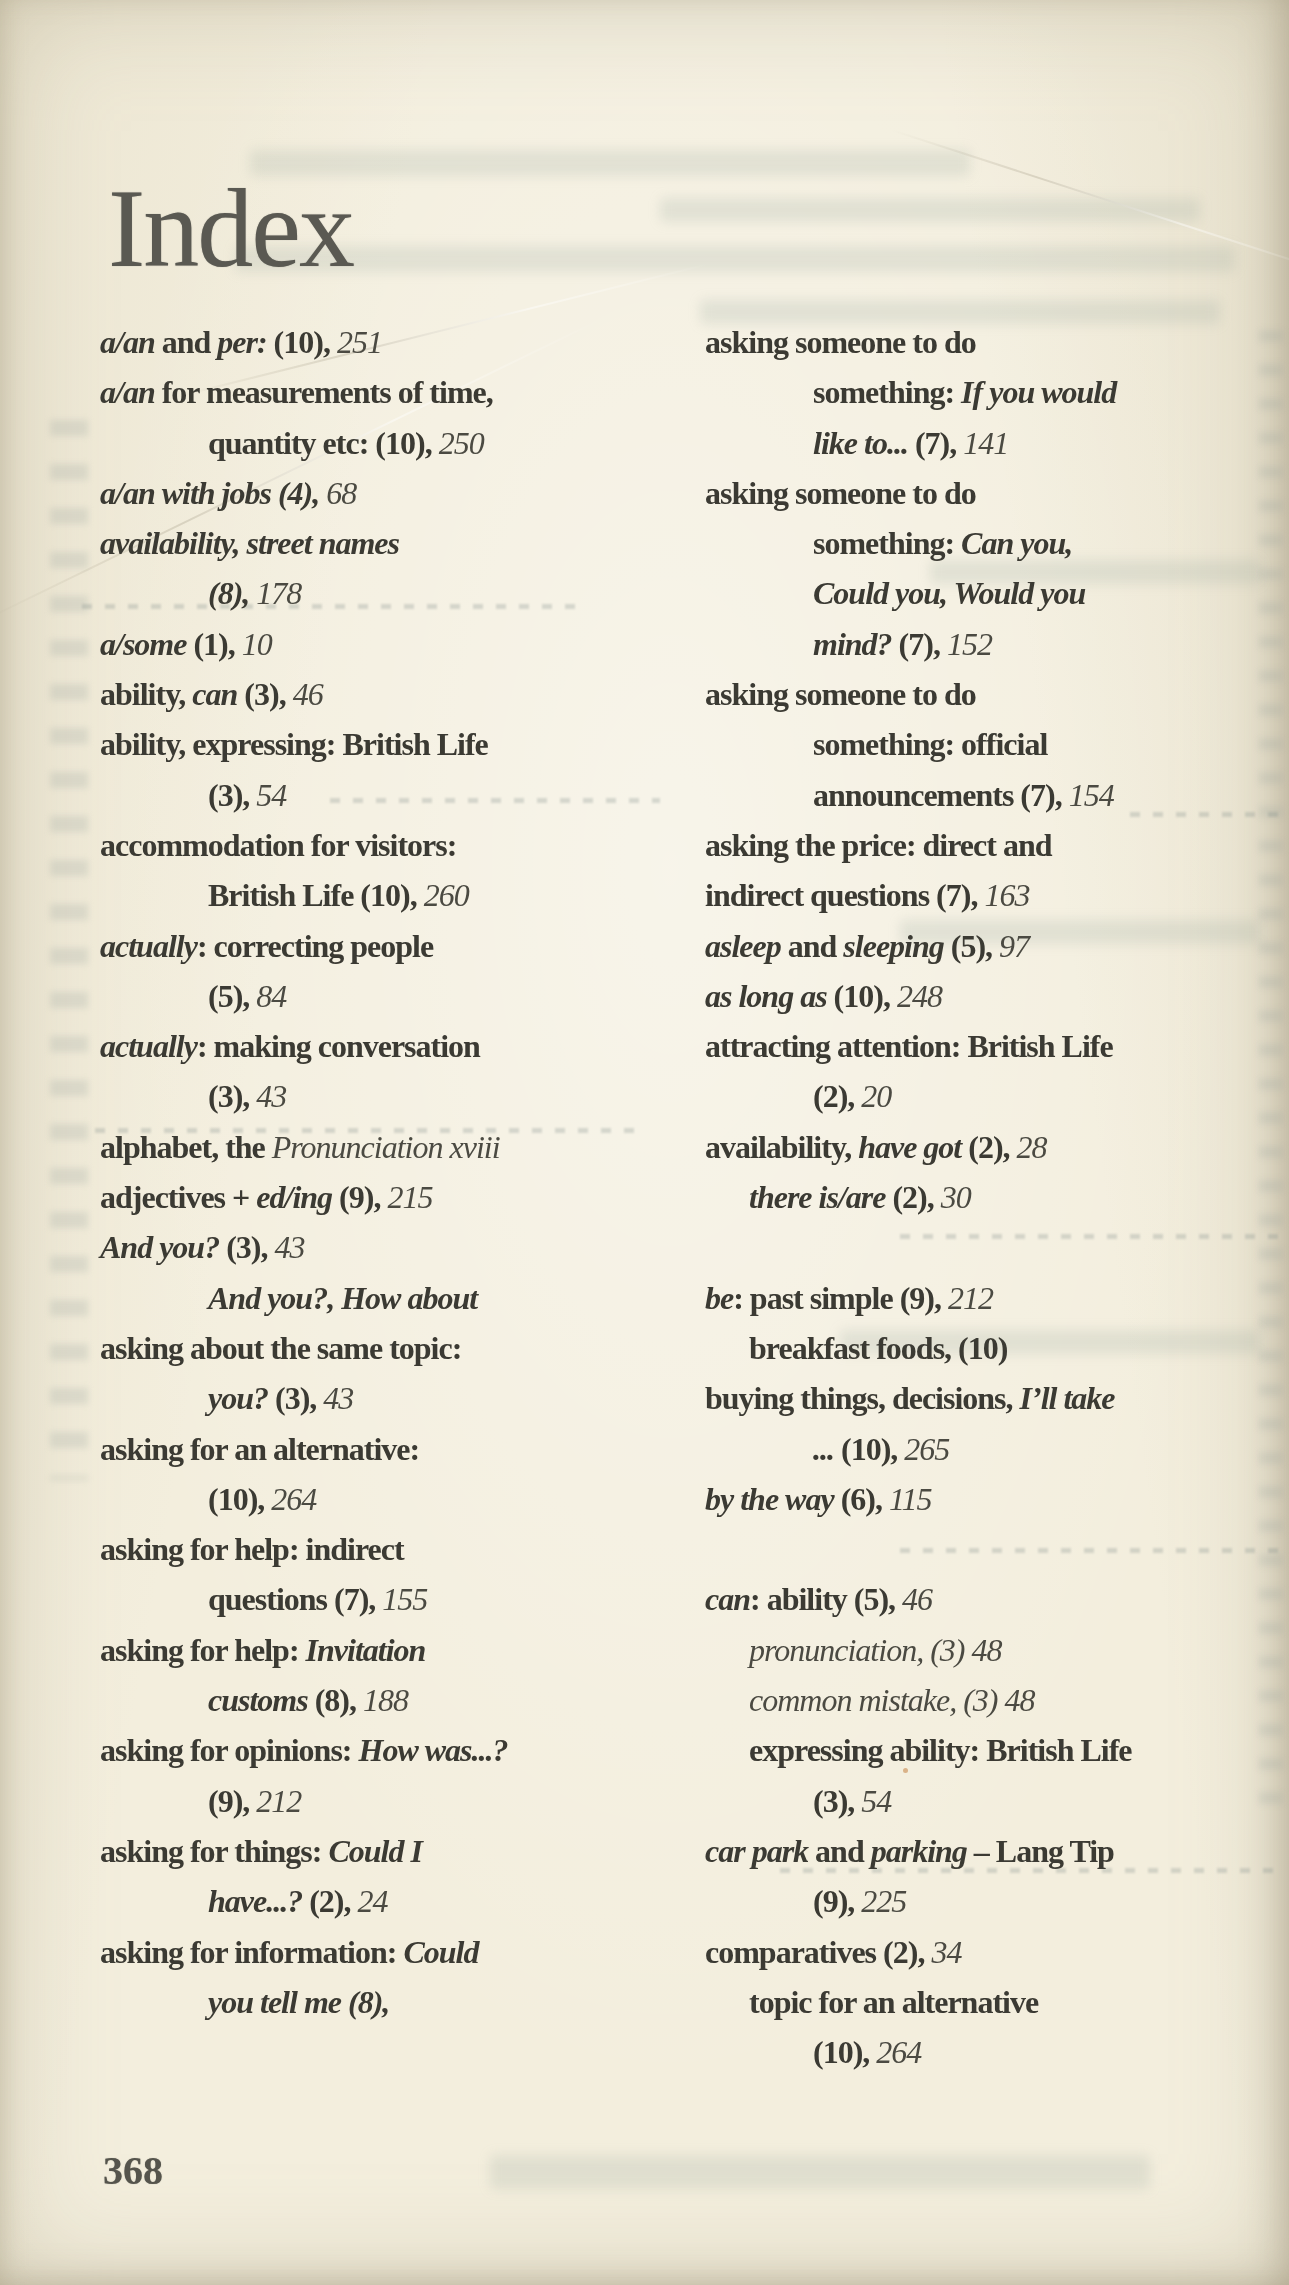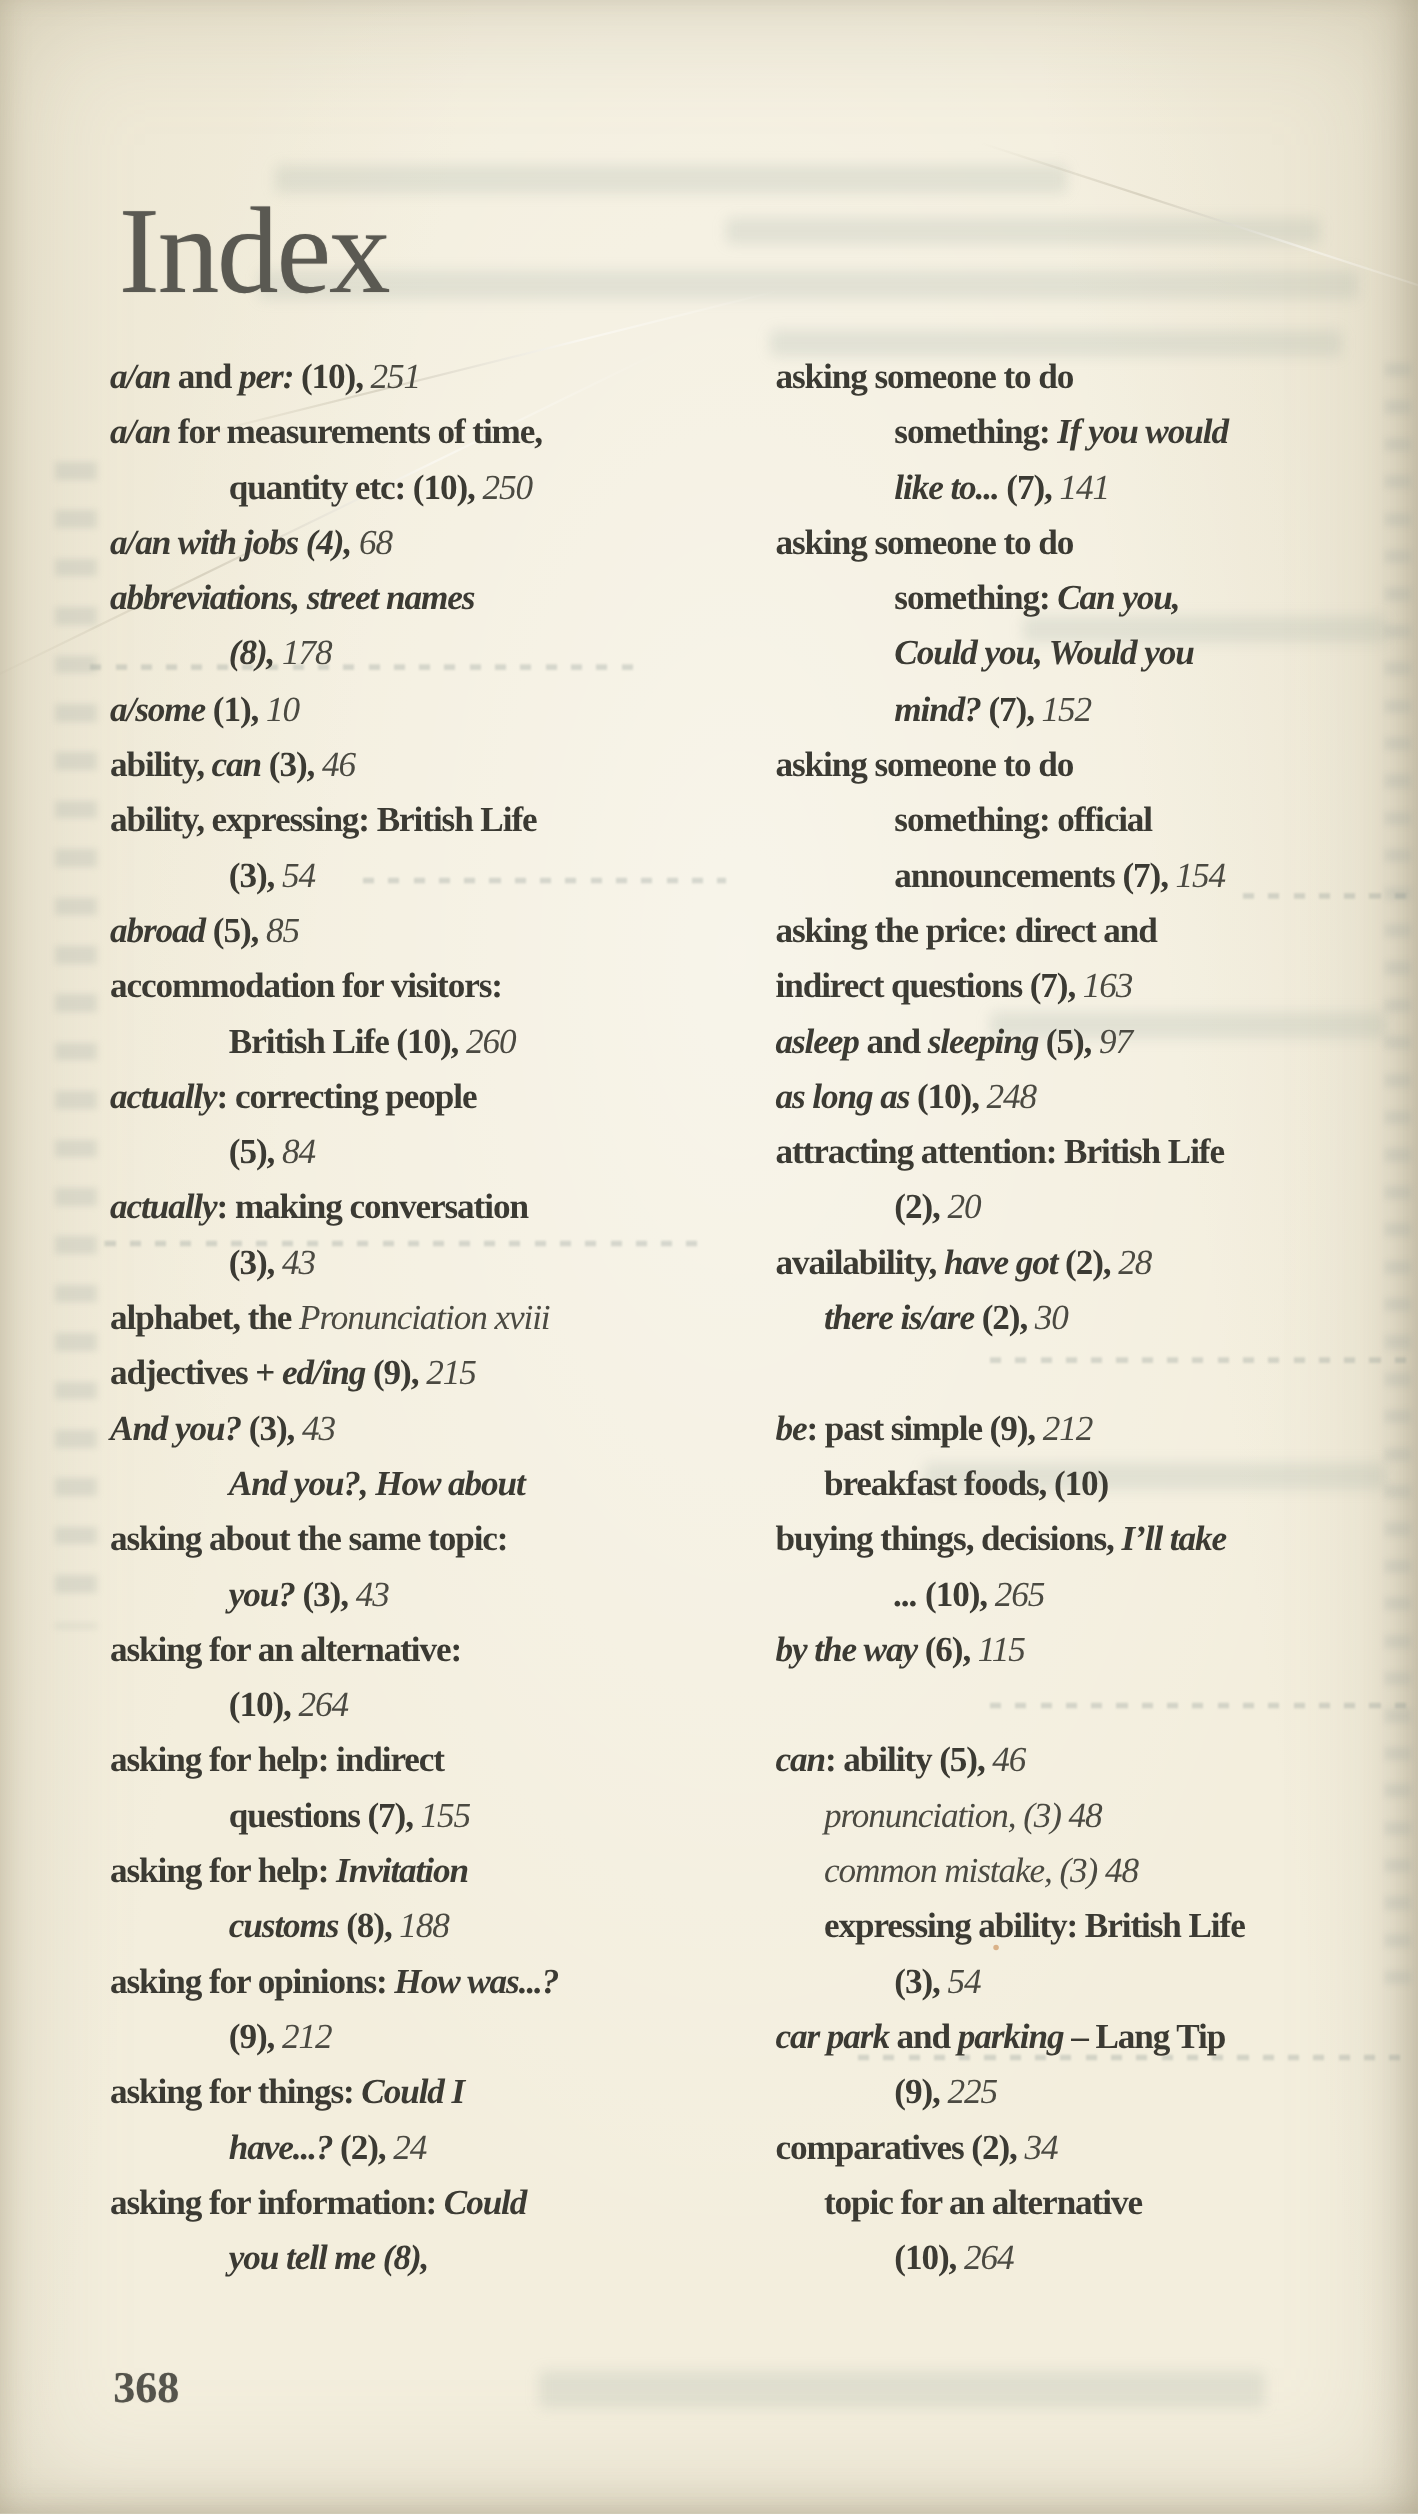--- a/index.html
+++ b/index.html
@@ -84,27 +84,26 @@
   <div class="crease" style="left:880px;top:200px;width:460px;transform:rotate(18deg);"></div>
   <div class="speck" style="left:903px;top:1768px;"></div>
 
   <h1 class="title">Index</h1>
 
   <div class="col col-left">
       <div class="line"><span class="s-bi">a/an </span><span class="s-b">and </span><span class="s-bi">per: </span><span class="s-b">(10), </span><span class="s-i">251</span></div>
       <div class="line"><span class="s-bi">a/an </span><span class="s-b">for measurements of time,</span></div>
       <div class="line ind1"><span class="s-b">quantity etc: (10), </span><span class="s-i">250</span></div>
       <div class="line"><span class="s-bi">a/an with jobs (4), </span><span class="s-i">68</span></div>
-      <div class="line"><span class="s-bi">abbreviations, street names</span></div>
+      <div class="line"><span class="s-bi">availability, street names</span></div>
       <div class="line ind1"><span class="s-bi">(8), </span><span class="s-i">178</span></div>
       <div class="line"><span class="s-bi">a/some </span><span class="s-b">(1), </span><span class="s-i">10</span></div>
       <div class="line"><span class="s-b">ability, </span><span class="s-bi">can </span><span class="s-b">(3), </span><span class="s-i">46</span></div>
       <div class="line"><span class="s-b">ability, expressing: British Life</span></div>
       <div class="line ind1"><span class="s-b">(3), </span><span class="s-i">54</span></div>
-      <div class="line"><span class="s-bi">abroad </span><span class="s-b">(5), </span><span class="s-i">85</span></div>
       <div class="line"><span class="s-b">accommodation for visitors:</span></div>
       <div class="line ind1"><span class="s-b">British Life (10), </span><span class="s-i">260</span></div>
       <div class="line"><span class="s-bi">actually</span><span class="s-b">: correcting people</span></div>
       <div class="line ind1"><span class="s-b">(5), </span><span class="s-i">84</span></div>
       <div class="line"><span class="s-bi">actually</span><span class="s-b">: making conversation</span></div>
       <div class="line ind1"><span class="s-b">(3), </span><span class="s-i">43</span></div>
       <div class="line"><span class="s-b">alphabet, the </span><span class="s-i">Pronunciation xviii</span></div>
       <div class="line"><span class="s-b">adjectives + </span><span class="s-bi">ed/ing </span><span class="s-b">(9), </span><span class="s-i">215</span></div>
       <div class="line"><span class="s-bi">And you? </span><span class="s-b">(3), </span><span class="s-i">43</span></div>
       <div class="line ind1"><span class="s-bi">And you?, How about</span></div>

